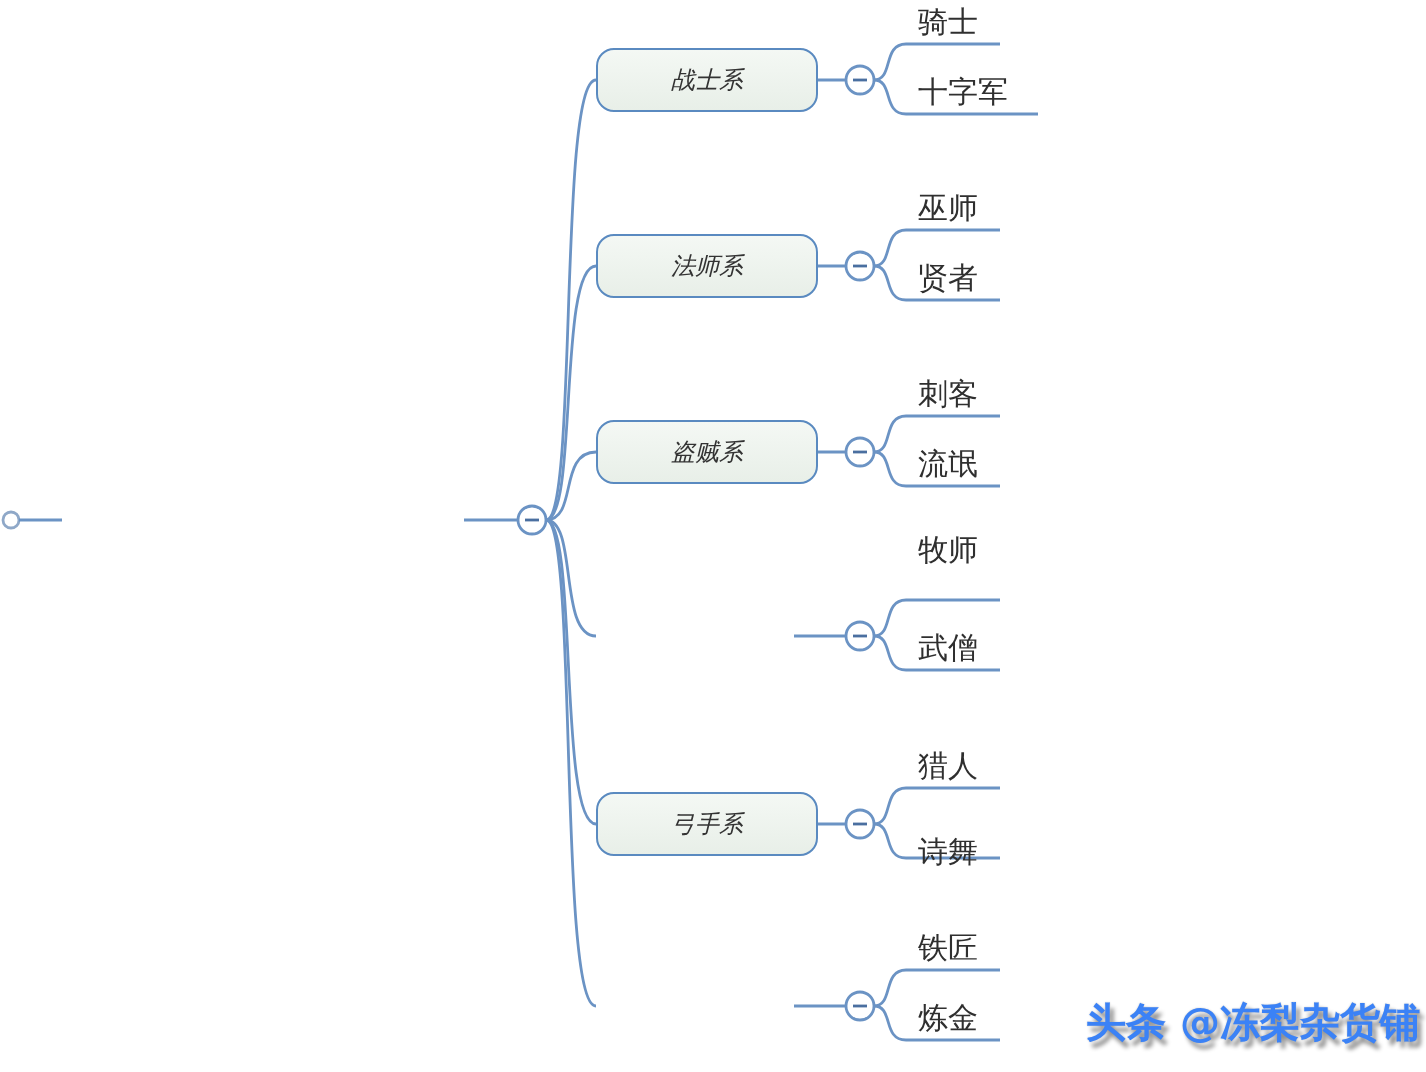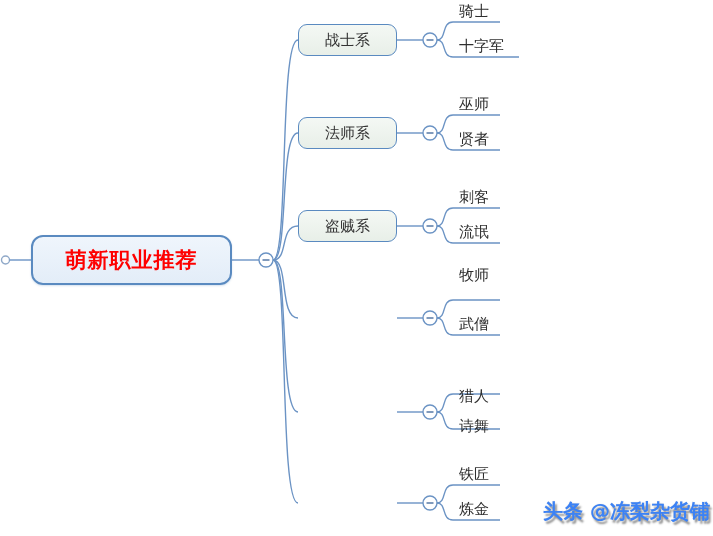--- a/index.html
+++ b/index.html
@@ -10,24 +10,24 @@
   #wires{position:absolute;left:0;top:0;width:713px;height:536px;}
   .node{position:absolute;display:flex;align-items:center;justify-content:center;box-sizing:border-box;}
   .root-node{
     left:31px;top:235px;width:201px;height:50px;
     background:linear-gradient(180deg,#eff5fc 0%,#e3edf8 100%);
     border:2px solid #5a8ac0;border-radius:12px;
     color:#fe0000;font-size:21px;font-weight:bold;letter-spacing:1px;
     box-shadow:0 1px 2px rgba(90,138,192,0.25);
   }
   .branch-node{
-    left:298px;width:99px;height:32px;
+    left:298px;width:111px;height:32px;
     background:linear-gradient(180deg,#f4f8f4 0%,#e8efe8 100%);
     border:1.5px solid #5a8ac0;border-radius:9px;
-    color:#333333;font-size:15px;
+    color:#333333;font-size:12px;font-style:italic;
   }
   .leaf-label{
     position:absolute;left:459px;height:20px;line-height:20px;
     color:#2f2f2f;font-size:15px;white-space:nowrap;
   }
   .watermark{
     position:absolute;left:540px;top:496px;width:170px;height:30px;line-height:30px;
     font-size:20px;font-weight:bold;text-align:right;white-space:nowrap;
     color:#3b82f6;
     text-shadow:2px 3px 2px #8f8f8f, 0 0 1px #c9c9c9;
@@ -97,34 +97,34 @@
         <circle cx="430" cy="412" r="7" fill="#ffffff"></circle>
           <path d="M426.5,412 H433.5" stroke="#4a6fa0"></path>
       </g>
       <g>
         <circle cx="430" cy="503" r="7" fill="#ffffff"></circle>
           <path d="M426.5,503 H433.5" stroke="#4a6fa0"></path>
       </g>
     </g>
   </svg>
 
-  <div class="node root-node">萌新职业推荐</div>
 
   <div class="node branch-node" style="top:24px">战士系</div>
   <div class="node branch-node" style="top:210px">盗贼系</div>
   <div class="node branch-node" style="top:117px">法师系</div>
+  <div class="node branch-node" style="top:396px">弓手系</div>
 
   <div class="leaf-label" style="top:1px">骑士</div>
   <div class="leaf-label" style="top:36px">十字军</div>
   <div class="leaf-label" style="top:94px">巫师</div>
   <div class="leaf-label" style="top:129px">贤者</div>
   <div class="leaf-label" style="top:187px">刺客</div>
   <div class="leaf-label" style="top:222px">流氓</div>
   <div class="leaf-label" style="top:265px">牧师</div>
   <div class="leaf-label" style="top:314px">武僧</div>
-  <div class="leaf-label" style="top:386px">猎人</div>
+  <div class="leaf-label" style="top:373px">猎人</div>
   <div class="leaf-label" style="top:416px">诗舞</div>
   <div class="leaf-label" style="top:464px">铁匠</div>
   <div class="leaf-label" style="top:499px">炼金</div>
 
   <div class="watermark">头条 @冻梨杂货铺</div>
 
 </div>
 
 </body></html>

